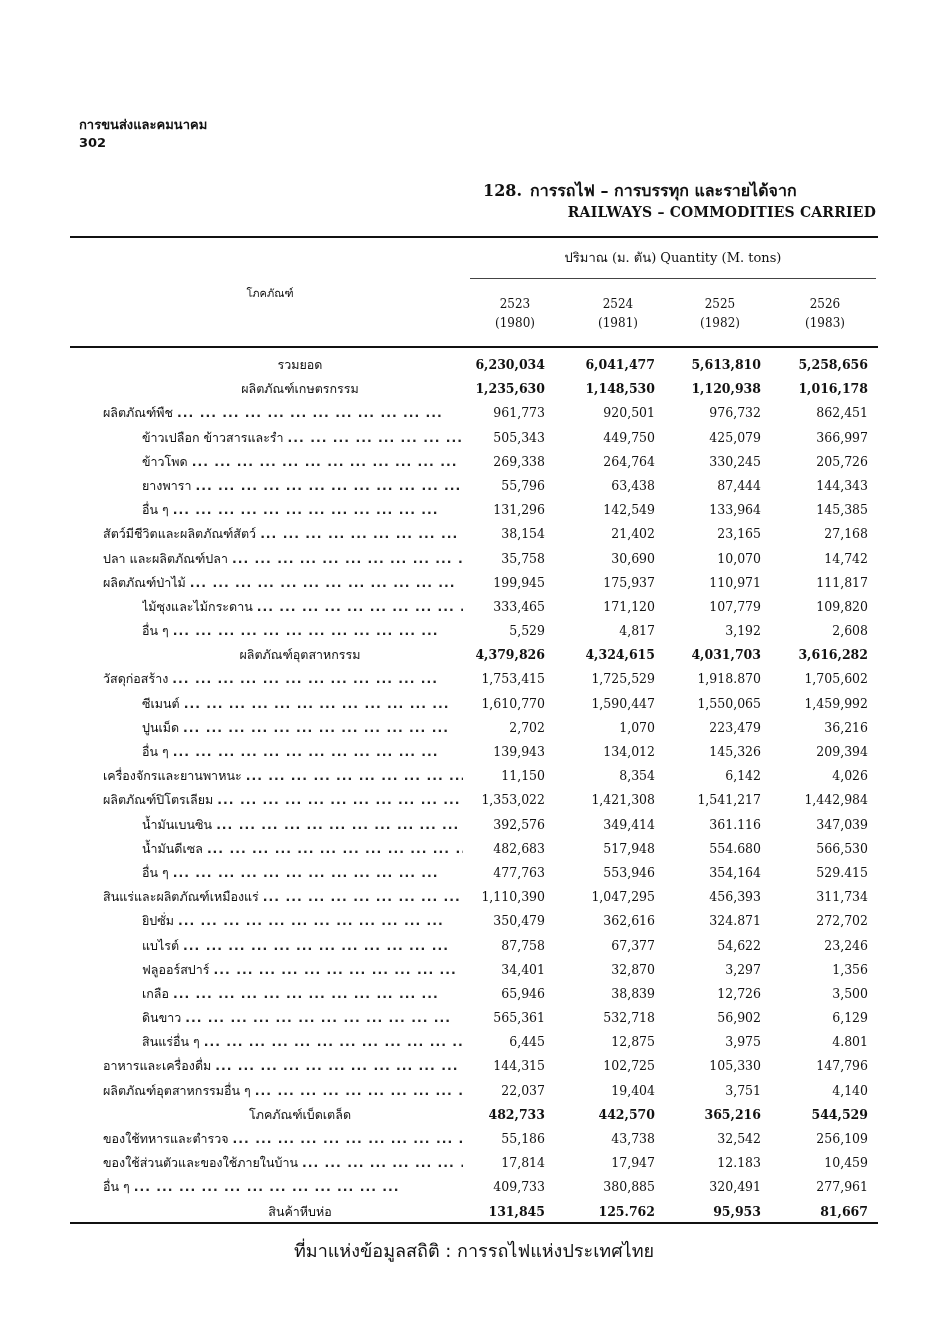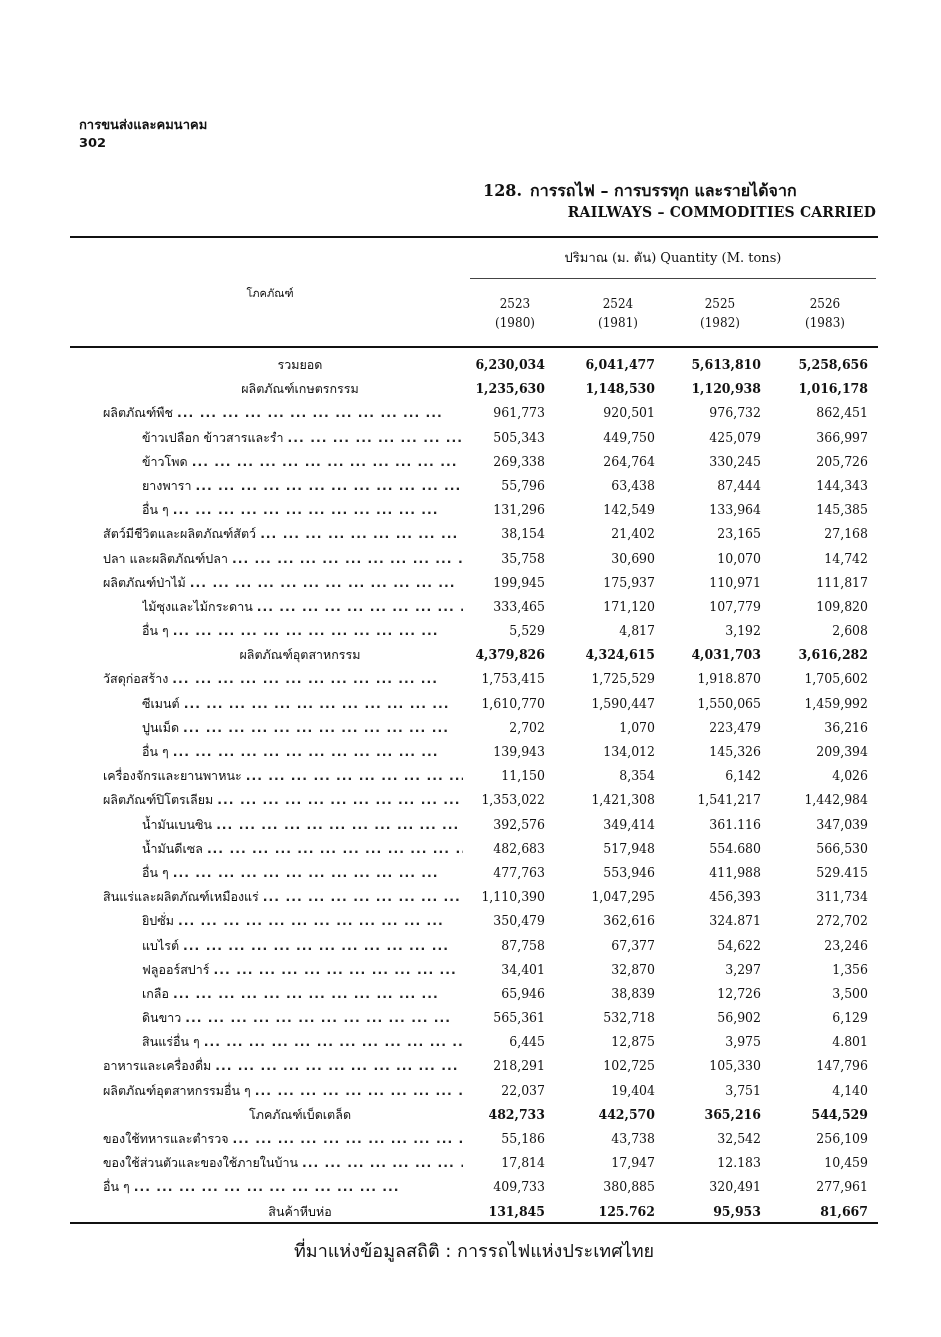--- a/index.html
+++ b/index.html
@@ -252,21 +252,21 @@
       <div class="stub"><span>น้ำมันดีเซล</span> <span class="leader">... ... ... ... ... ... ... ... ... ... ... ...</span></div>
       <div class="val v0">482,683</div>
       <div class="val v1">517,948</div>
       <div class="val v2">554.680</div>
       <div class="val v3">566,530</div>
     </div>
     <div class="row l2">
       <div class="stub"><span>อื่น ๆ</span> <span class="leader">... ... ... ... ... ... ... ... ... ... ... ...</span></div>
       <div class="val v0">477,763</div>
       <div class="val v1">553,946</div>
-      <div class="val v2">411,988</div>
+      <div class="val v2">354,164</div>
       <div class="val v3">529.415</div>
     </div>
     <div class="row l1">
       <div class="stub"><span>สินแร่และผลิตภัณฑ์เหมืองแร่</span> <span class="leader">... ... ... ... ... ... ... ... ... ... ... ...</span></div>
       <div class="val v0">1,110,390</div>
       <div class="val v1">1,047,295</div>
       <div class="val v2">456,393</div>
       <div class="val v3">311,734</div>
     </div>
     <div class="row l2">
@@ -306,21 +306,21 @@
     </div>
     <div class="row l2">
       <div class="stub"><span>สินแร่อื่น ๆ</span> <span class="leader">... ... ... ... ... ... ... ... ... ... ... ...</span></div>
       <div class="val v0">6,445</div>
       <div class="val v1">12,875</div>
       <div class="val v2">3,975</div>
       <div class="val v3">4.801</div>
     </div>
     <div class="row l1">
       <div class="stub"><span>อาหารและเครื่องดื่ม</span> <span class="leader">... ... ... ... ... ... ... ... ... ... ... ...</span></div>
-      <div class="val v0">218,291</div>
+      <div class="val v0">144,315</div>
       <div class="val v1">102,725</div>
       <div class="val v2">105,330</div>
       <div class="val v3">147,796</div>
     </div>
     <div class="row l1">
       <div class="stub"><span>ผลิตภัณฑ์อุตสาหกรรมอื่น ๆ</span> <span class="leader">... ... ... ... ... ... ... ... ... ... ... ...</span></div>
       <div class="val v0">22,037</div>
       <div class="val v1">19,404</div>
       <div class="val v2">3,751</div>
       <div class="val v3">4,140</div>

